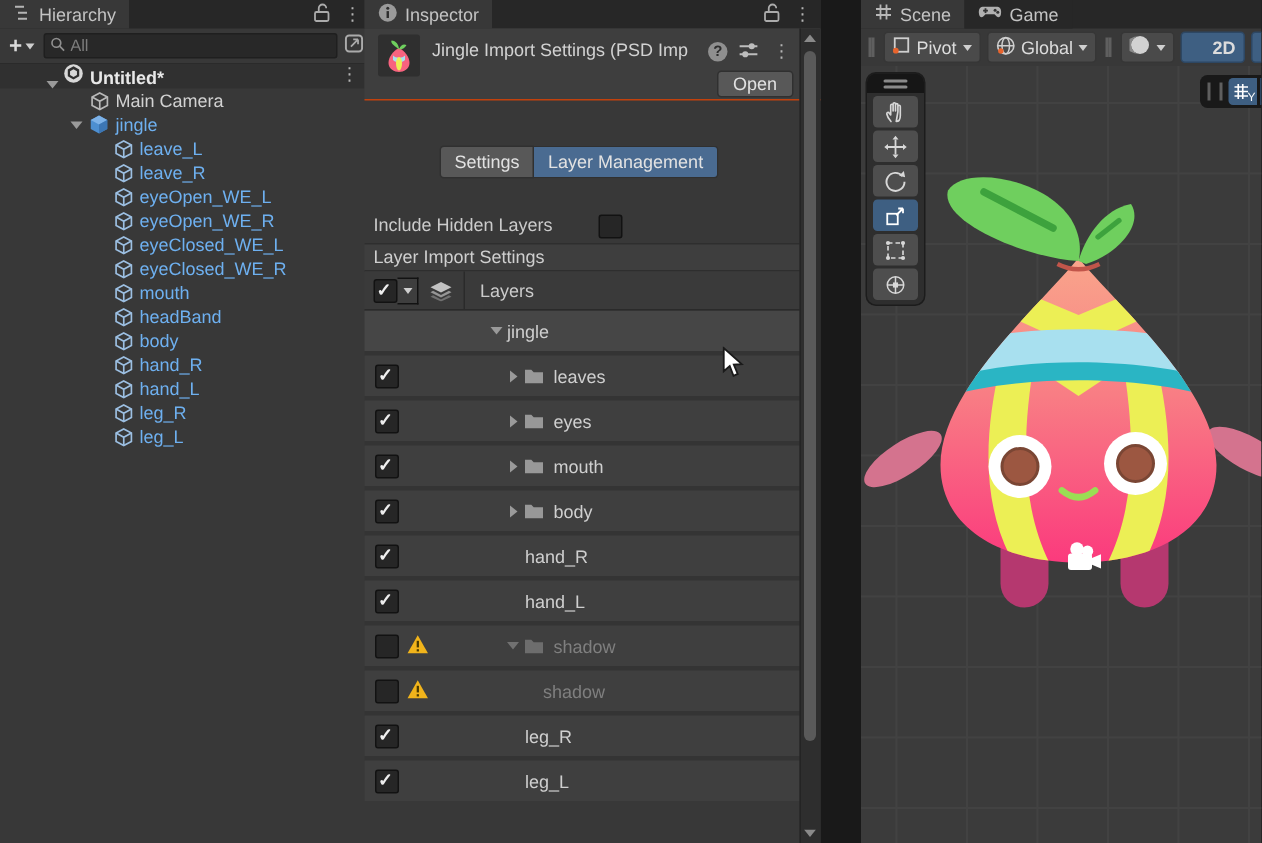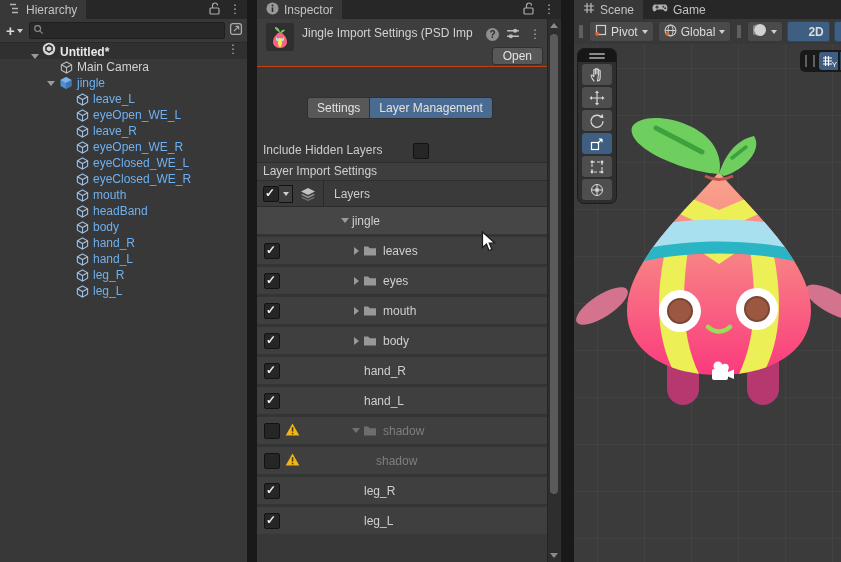--- a/index.html
+++ b/index.html
@@ -1,21 +1,21 @@
 <!DOCTYPE html>
 <html><head>
 <meta charset="utf-8">
 <style>
   html,body{margin:0;padding:0;background:#191919;}
   #app{position:relative;width:841px;height:562px;background:#191919;overflow:hidden;
        font-family:"Liberation Sans",sans-serif;font-size:12px;color:#cbcbcb;
        -webkit-user-select:none;user-select:none;}
   .panel{position:absolute;top:0;bottom:0;background:#383838;}
   #hierarchy-panel{left:0;width:247px;}
-  #inspector-panel{left:257px;width:304px;}
+  #inspector-panel{left:243px;width:304px;}
   #scene-panel{left:574px;width:286px;}
 
   
   .tabbar{position:relative;height:19px;background:#272727;display:flex;align-items:stretch;}
   .tab{display:flex;align-items:center;gap:5px;padding:0 9px;color:#c3c3c3;background:#272727;}
   .tab.active{background:#383838;}
   .tabbar-right{position:absolute;right:4px;top:0;height:19px;display:flex;align-items:center;gap:7px;}
   .kebab{color:#b4b4b4;font-size:12px;line-height:19px;padding:0 2px;}
 
   
@@ -123,20 +123,21 @@
         <span>+</span>
         <span class="caret add-caret"></span>
       </div>
       <div class="searchbox">
         <span>
           <svg width="11" height="11" viewBox="0 0 12 12">
               <circle cx="5" cy="5" r="3.2" fill="none" stroke="#8f8f8f" stroke-width="1.2"></circle>
               <path d="M7.4 7.4L10.6 10.6" stroke="#8f8f8f" stroke-width="1.2"></path>
             </svg>
         </span>
+        <input placeholder="All" style="">
       </div>
       <span>
         <svg width="14" height="14" viewBox="0 0 13 13">
             <rect x="1.5" y="1.5" width="10" height="10" rx="2" fill="none" stroke="#ababab" stroke-width="1.2"></rect>
             <path d="M4.6 8.4L9 4 M9 4H6 M9 4V7" stroke="#ababab" stroke-width="1.1" fill="none"></path>
           </svg>
       </span>
     </div>
     <div class="scene-row">
       <span class="slot" style="width:14px;margin-left:28px;display:flex;justify-content:center;">
@@ -187,31 +188,31 @@
           <span class="lbl" style="color: rgb(110, 176, 240);">leave_L</span>
         </div>
         <div class="h-row" style="padding-left: 60px;">
           <span class="slot"></span>
           <span class="gicon">
             <svg width="13" height="13" viewBox="0 0 14 14">
               <path d="M7 1 12.5 4 12.5 10 7 13 1.5 10 1.5 4Z" fill="none" stroke="#9cbfe2" stroke-width="1.2"></path>
               <path d="M1.5 4 7 7 12.5 4 M7 7 7 13" fill="none" stroke="#9cbfe2" stroke-width="1.2"></path>
             </svg>
           </span>
+          <span class="lbl" style="color: rgb(110, 176, 240);">leave_R</span>
+        </div>
+        <div class="h-row" style="padding-left: 60px;">
+          <span class="slot"></span>
+          <span class="gicon">
+            <svg width="13" height="13" viewBox="0 0 14 14">
+              <path d="M7 1 12.5 4 12.5 10 7 13 1.5 10 1.5 4Z" fill="none" stroke="#9cbfe2" stroke-width="1.2"></path>
+              <path d="M1.5 4 7 7 12.5 4 M7 7 7 13" fill="none" stroke="#9cbfe2" stroke-width="1.2"></path>
+            </svg>
+          </span>
           <span class="lbl" style="color: rgb(110, 176, 240);">eyeOpen_WE_L</span>
-        </div>
-        <div class="h-row" style="padding-left: 60px;">
-          <span class="slot"></span>
-          <span class="gicon">
-            <svg width="13" height="13" viewBox="0 0 14 14">
-              <path d="M7 1 12.5 4 12.5 10 7 13 1.5 10 1.5 4Z" fill="none" stroke="#9cbfe2" stroke-width="1.2"></path>
-              <path d="M1.5 4 7 7 12.5 4 M7 7 7 13" fill="none" stroke="#9cbfe2" stroke-width="1.2"></path>
-            </svg>
-          </span>
-          <span class="lbl" style="color: rgb(110, 176, 240);">leave_R</span>
         </div>
         <div class="h-row" style="padding-left: 60px;">
           <span class="slot"></span>
           <span class="gicon">
             <svg width="13" height="13" viewBox="0 0 14 14">
               <path d="M7 1 12.5 4 12.5 10 7 13 1.5 10 1.5 4Z" fill="none" stroke="#9cbfe2" stroke-width="1.2"></path>
               <path d="M1.5 4 7 7 12.5 4 M7 7 7 13" fill="none" stroke="#9cbfe2" stroke-width="1.2"></path>
             </svg>
           </span>
           <span class="lbl" style="color: rgb(110, 176, 240);">eyeOpen_WE_R</span>

